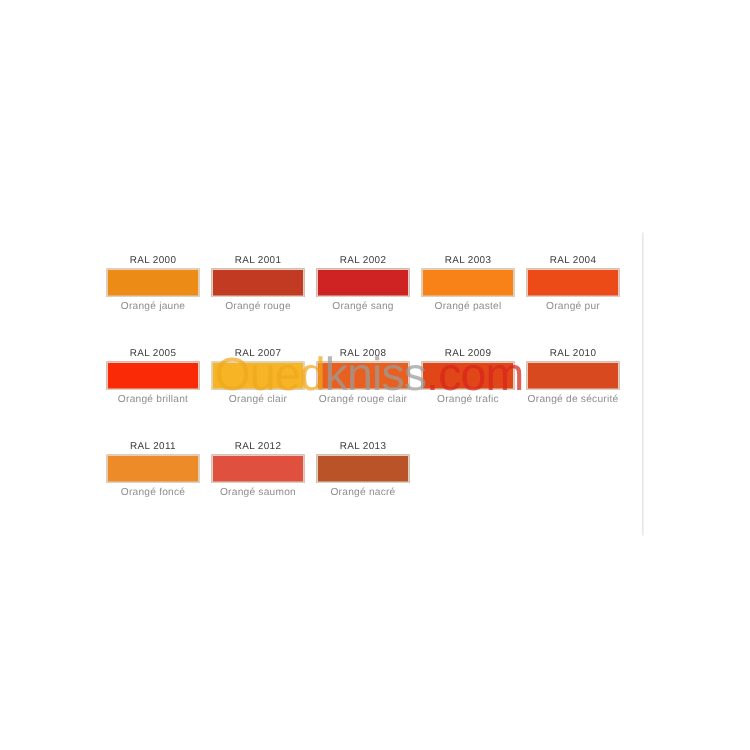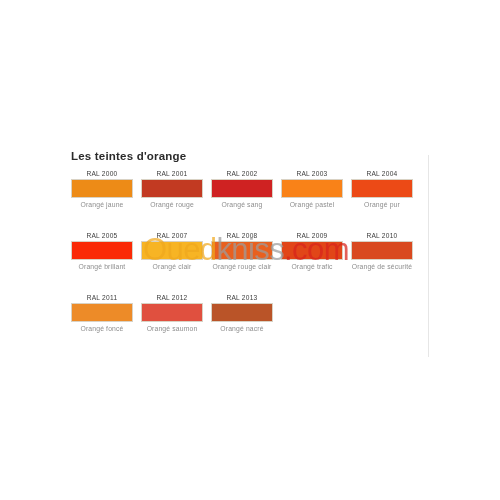--- a/index.html
+++ b/index.html
@@ -106,21 +106,20 @@
   .wm-b { color: #9c9c9c; }
   .wm-c { color: #d8241c; }
 </style>
 </head>
 <body>
 
 <div id="chart-area">
 
   <div class="content-rule"></div>
 
-  <div class="palette-title">Les teintes d'orange</div>
 
   <div class="swatch-grid">
     <div class="swatch-row row-1">
         <div class="swatch-cell" style="left: 0px;">
           <div class="swatch-code">RAL 2000</div>
           <div class="swatch-chip" style="background: rgb(237, 139, 23);"></div>
           <div class="swatch-label">Orangé jaune</div>
         </div>
         <div class="swatch-cell" style="left: 70px;">
           <div class="swatch-code">RAL 2001</div>

